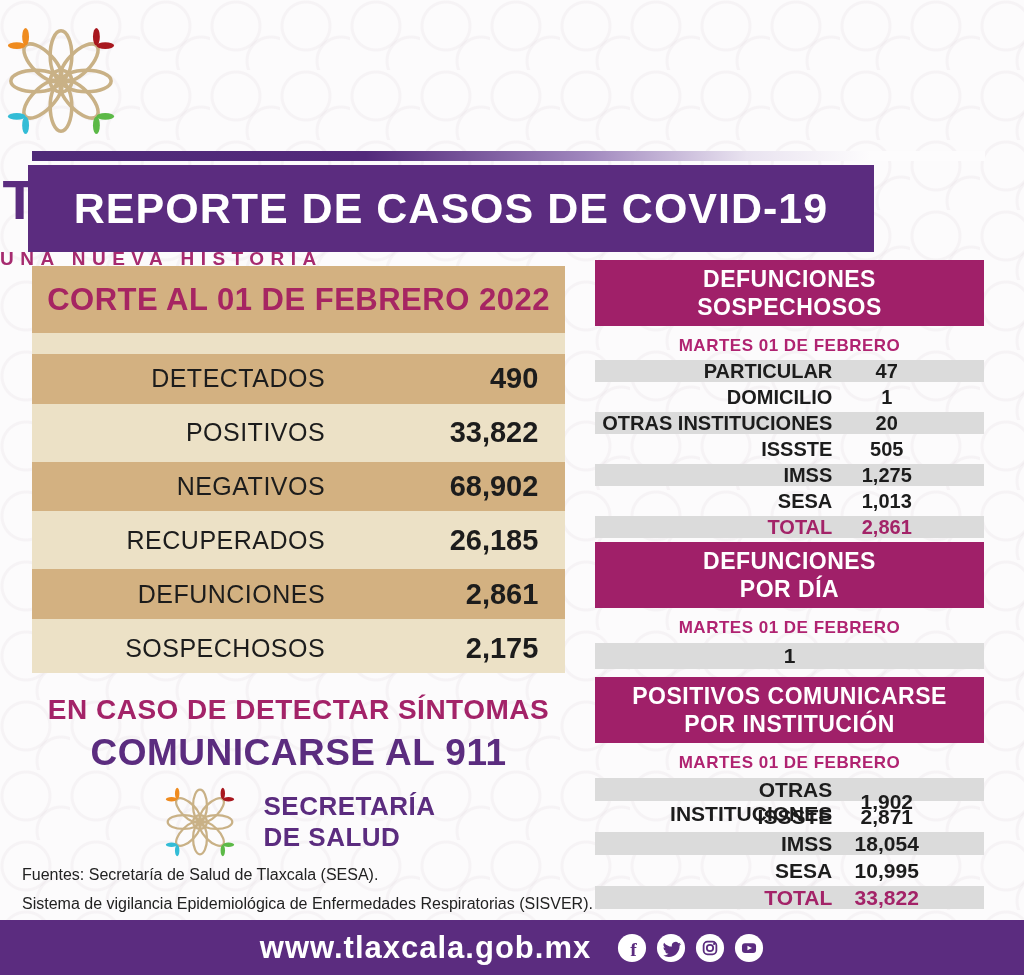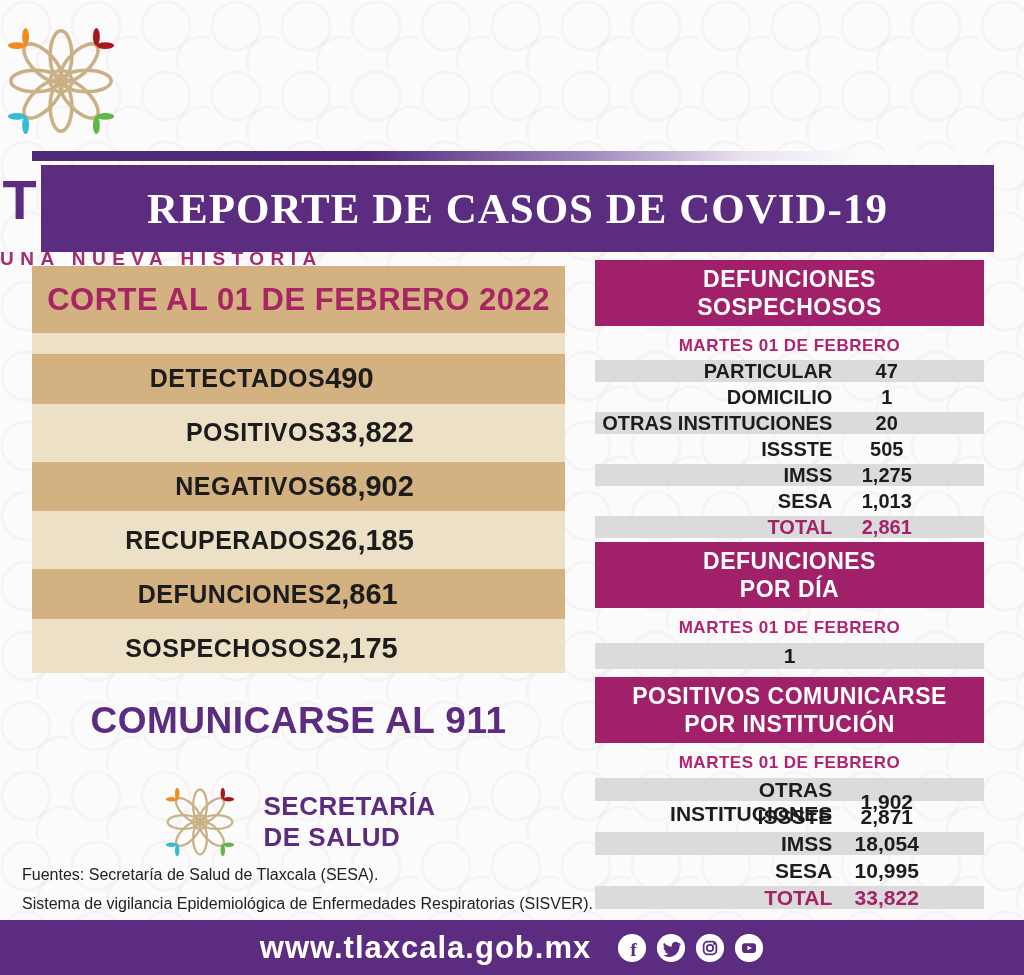--- a/index.html
+++ b/index.html
@@ -18,36 +18,36 @@
   
   .brand-header { position:absolute; top:22px; left:0; width:100%; display:flex; justify-content:center; align-items:flex-start; gap:12px;flex-direction:column; }
   .flower-lg { width:122px; height:118px; }
   .brand-text { margin-top:20px; text-align:center; }
   .brand-name { font-size:56px; font-weight:800; letter-spacing:2px; color:#5b2c7f; line-height:1; }
   .brand-tagline { margin-top:20px; font-size:19px; font-weight:700; letter-spacing:6.5px; color:#a62a6f; }
 
   
   .grad-bar { position:absolute; left:32px; top:151px; width:953px; height:10px;
     background:linear-gradient(to right,#4f2a78 0%,#53297b 35%,#9f86bd 58%,#e9e3f0 75%,#fdfcfd 88%,#fdfcfd 100%); }
-  .title-banner { position:absolute; left:41px; top:165px; width:953px; height:87px;
-    background:#5b2c7f; display:flex; align-items:center; justify-content:center;font-family:Liberation Serif, serif; }
+  .title-banner { position:absolute; left:28px; top:165px; width:846px; height:87px;
+    background:#5b2c7f; display:flex; align-items:center; justify-content:center; }
   .title-banner span { color:#ffffff; font-size:43px; font-weight:800; letter-spacing:1px; }
 
   
   .summary { position:absolute; left:32px; top:266px; width:533px; height:407px; background:#ece1c6; }
   .summary-header { height:84px; padding-bottom:17px; background:#d3b181; background-clip:content-box;
     position:relative; }
   .summary-header span { position:absolute; left:0; top:0; width:100%; height:67px;
     display:flex; align-items:center; justify-content:center;
     color:#a62562; font-size:31px; font-weight:800; letter-spacing:0.5px; }
   .summary-body { height:323px; display:flex; flex-direction:column; }
   .srow { flex:1; display:grid; grid-template-columns:55% 40% 5%; align-items:center; }
   .srow.alt { background:#d3b181; background-clip:content-box; padding:4px 0; }
-  .srow .slabel { text-align:right; font-size:25px; font-weight:700; color:#1c1c1c; letter-spacing:0.5px; }
-  .srow .svalue { text-align:left; font-size:29px; font-weight:800; color:#1c1c1c; }
+  .srow .slabel { text-align:right; font-size:25px; font-weight:400; color:#1c1c1c; letter-spacing:0.5px; }
+  .srow .svalue { text-align:right; font-size:29px; font-weight:800; color:#1c1c1c; }
 
   
   .notice { position:absolute; left:32px; top:694px; width:533px; text-align:center; }
   .notice-1 { font-size:28px; font-weight:800; color:#a32368; letter-spacing:0.5px; }
   .notice-2 { margin-top:6px; font-size:37px; font-weight:800; color:#5b2c7f; letter-spacing:0.5px; }
 
   .secretaria { position:absolute; left:32px; top:784px; width:533px; display:flex; justify-content:center; align-items:center; gap:24px; }
   .flower-sm { width:78px; height:76px; }
   .sec-text { font-size:26px; font-weight:800; color:#5b2c7f; line-height:1.18; letter-spacing:0.5px; }
 
@@ -165,20 +165,21 @@
       </div>
       <div class="srow">
         <span class="slabel">SOSPECHOSOS</span>
         <span class="svalue">2,175</span>
           <span></span>
       </div>
     </div>
   </div>
 
   <div class="notice">
+    <div class="notice-1">EN CASO DE DETECTAR SÍNTOMAS</div>
     <div class="notice-2">COMUNICARSE AL 911</div>
   </div>
 
   <div class="secretaria">
     <svg class="flower-sm">
         <use href="#flower"></use>
       </svg>
     <div class="sec-text">
       <div>SECRETARÍA</div>
       <div>DE SALUD</div>

